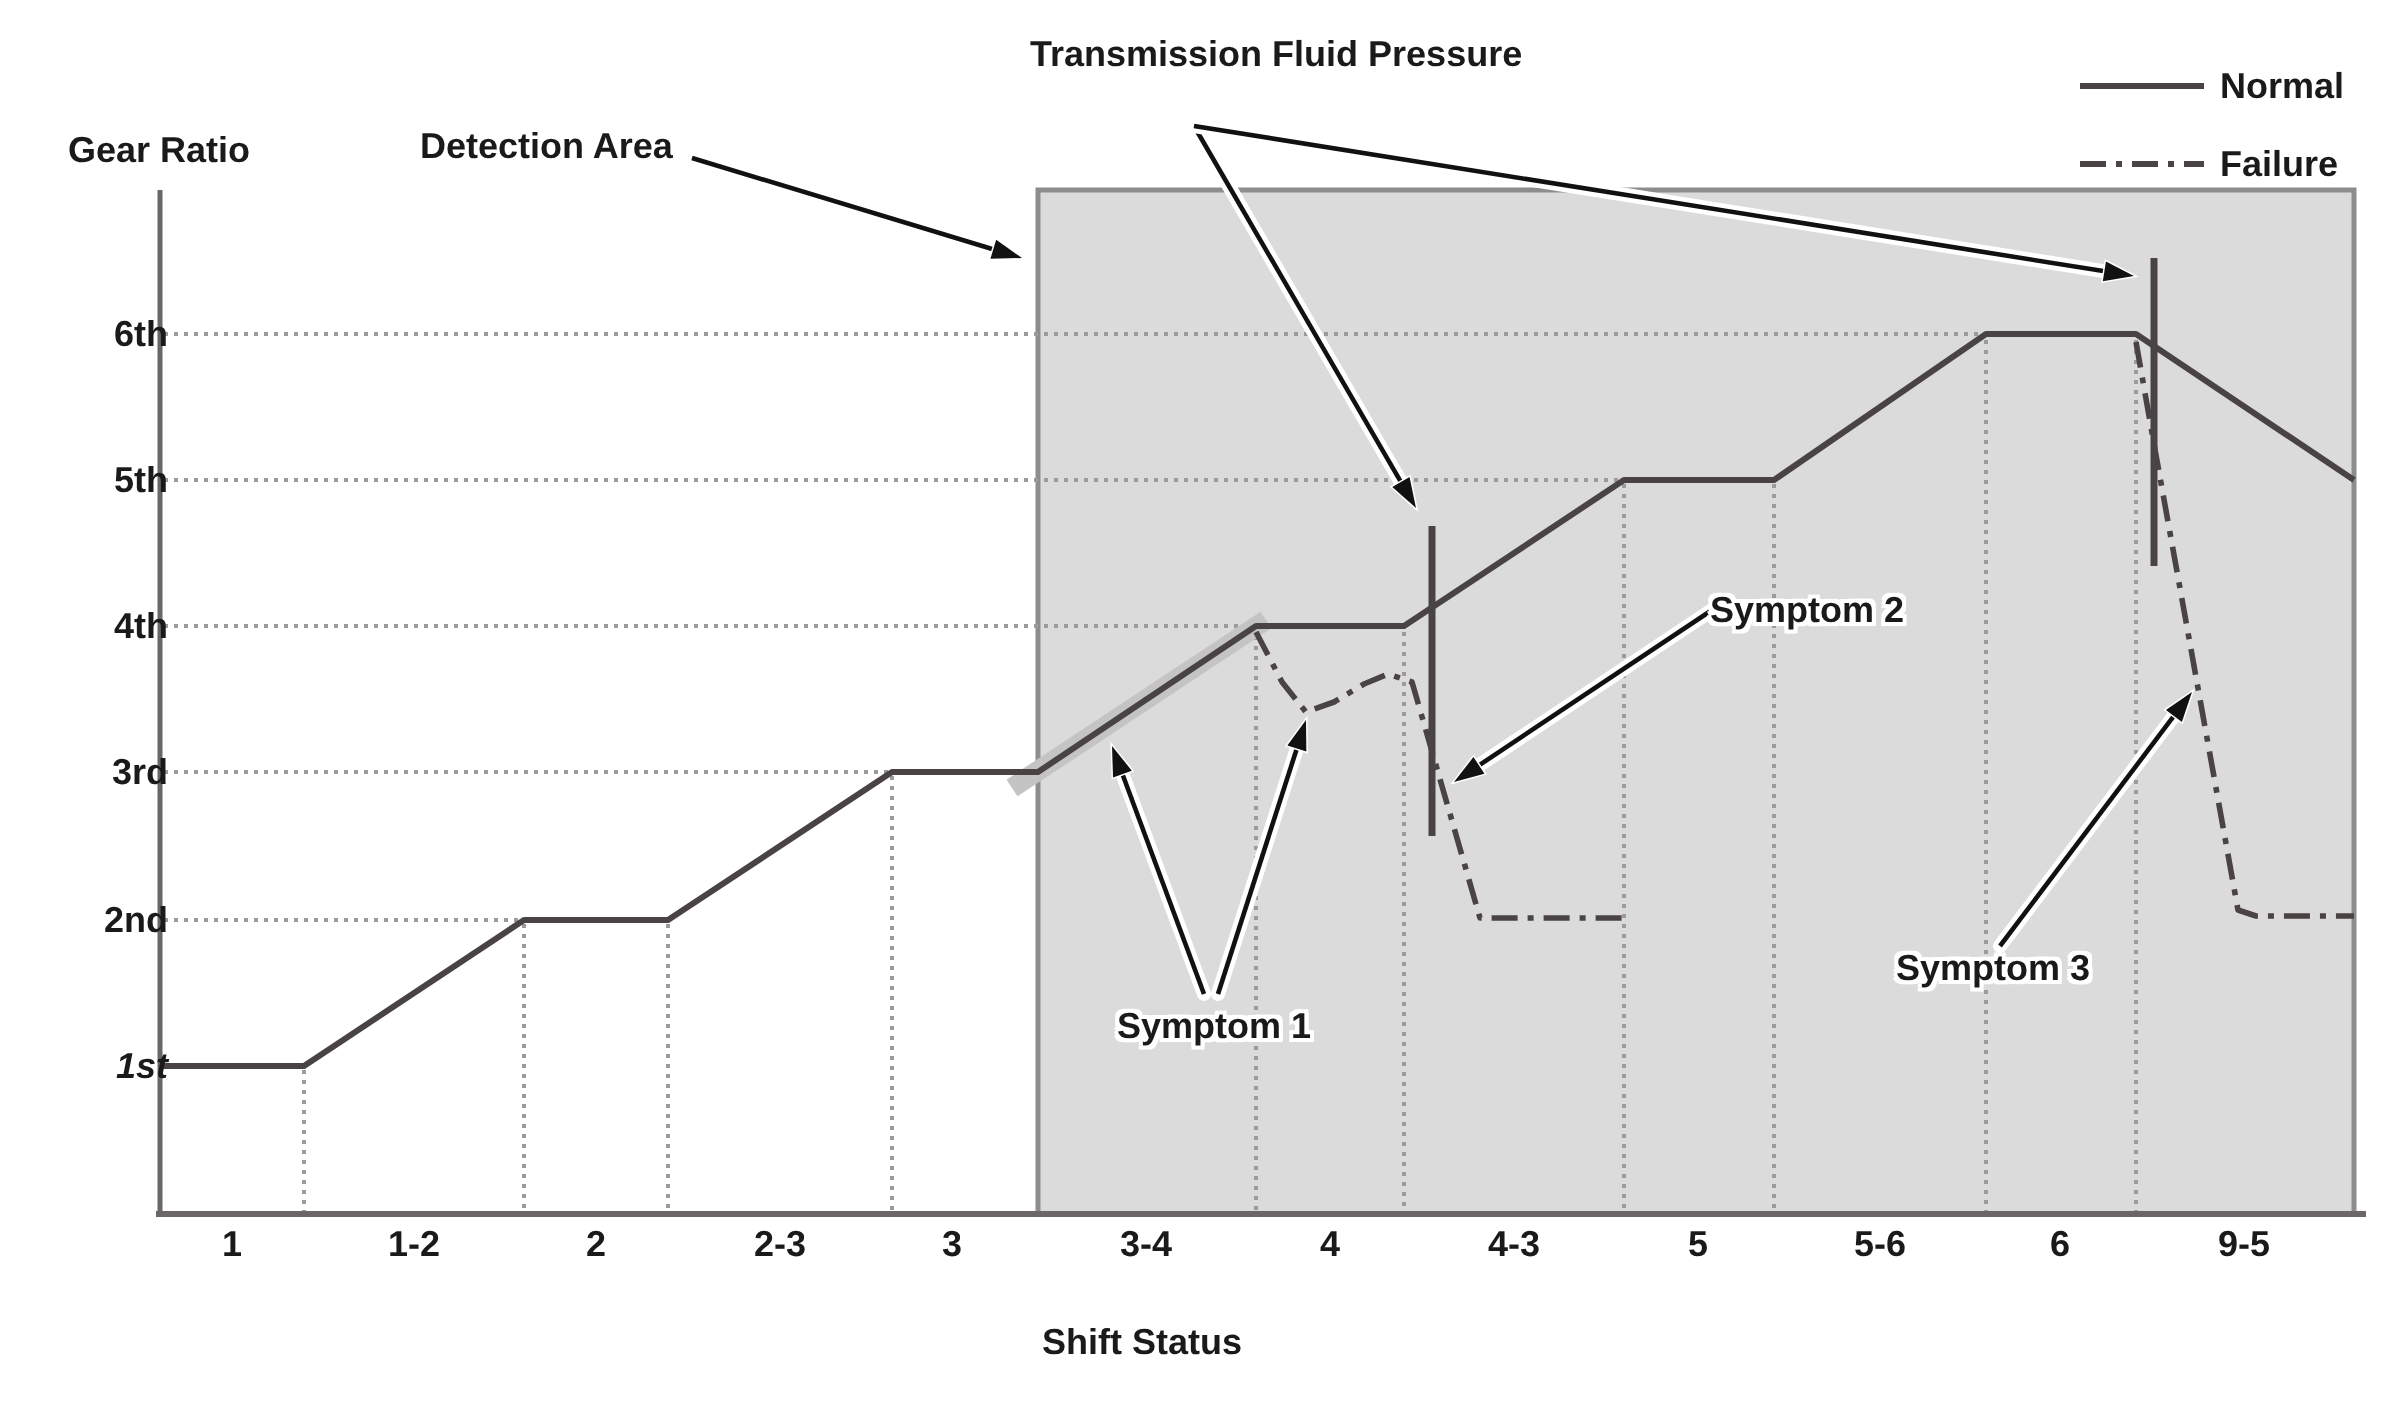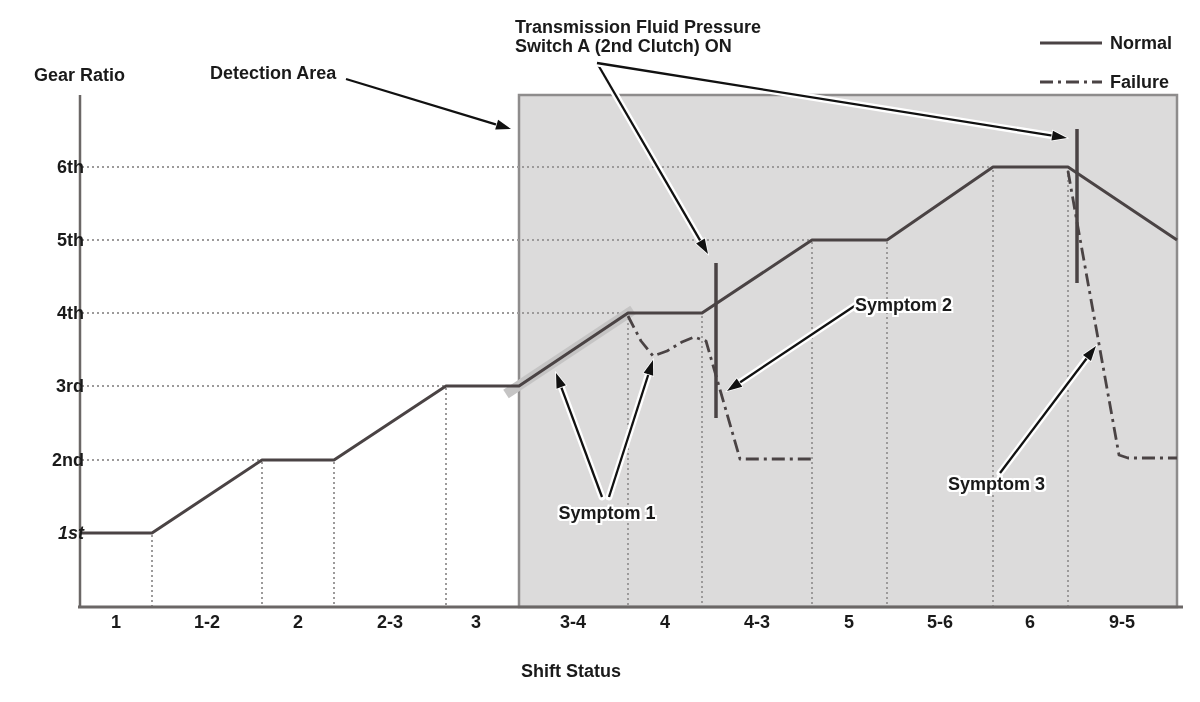--- a/index.html
+++ b/index.html
@@ -86,21 +86,20 @@
   <div class="t xtick" style="left:431px;">3</div>
   <div class="t xtick" style="left:528px;">3-4</div>
   <div class="t xtick" style="left:620px;">4</div>
   <div class="t xtick" style="left:712px;">4-3</div>
   <div class="t xtick" style="left:804px;">5</div>
   <div class="t xtick" style="left:895px;">5-6</div>
   <div class="t xtick" style="left:985px;">6</div>
   <div class="t xtick" style="left:1077px;">9-5</div>
 
   <div class="t" style="left:515px;top:17px;">Transmission Fluid Pressure</div>
-  <div class="t" style="left:515px;top:36px;">Switch A (2nd Clutch) ON</div>
 
   <div class="t" style="left:210px;top:63px;">Detection Area</div>
 
   <div class="t" style="left:1110px;top:33px;">Normal</div>
   <div class="t" style="left:1110px;top:72px;">Failure</div>
 
   <div class="t center halo" style="left:527px;top:503px;width:160px;">Symptom 1</div>
   <div class="t halo" style="left:855px;top:295px;">Symptom 2</div>
   <div class="t halo" style="left:948px;top:474px;">Symptom 3</div>
 </div>

